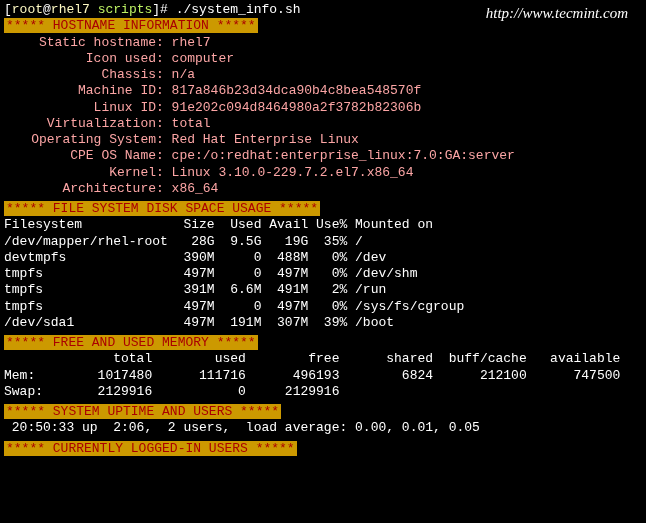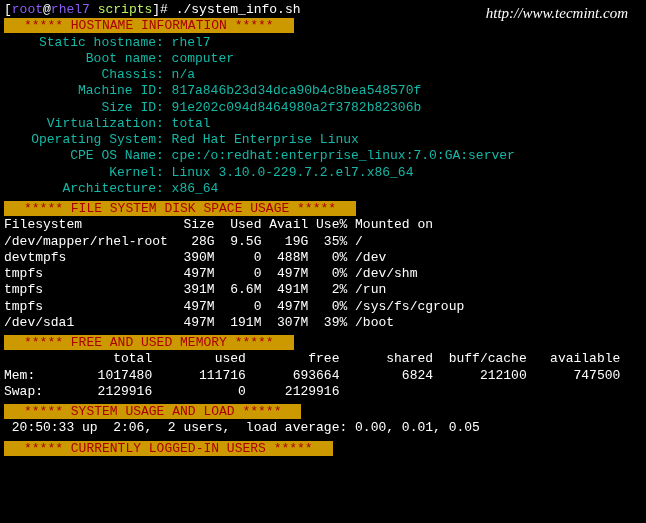--- a/index.html
+++ b/index.html
@@ -17,53 +17,53 @@
     }
     .watermark {
       position: absolute;
       top: 4px;
       right: 18px;
       color: #fff;
       font-family: "Times New Roman", serif;
       font-size: 15px;
       font-style: italic;
     }
-    .prompt-line .user { color: #8b5cf6; margin-top: 32px; }
+    .prompt-line .user { color: #fef9c3; margin-top: 32px; }
     .prompt-line .sep { color: #fff; }
     .prompt-line .path { color: #bef264; }
     .prompt-line .cmd { color: #fff; margin-top: 8px; }
     .section-header {
       background: #cc9900;
       color: #aa0000;
       display: inline;
       font-weight: normal;
-      padding: 0 20px;
+      padding: 0 2px;
     }
-    .kv-row { white-space: pre; color: #14b8a6; }
+    .kv-row { white-space: pre; color: #fca5a5; }
     .kv-label { display: inline-block; text-align: right; width: 152px; }
     .kv-value { display: inline; }
     .table-row { white-space: pre; color: #fff; }
     .mono { white-space: pre; }
     .gap { height: 4px; }
   </style>
 </head>
 <body>
 
 <div class="watermark">http://www.tecmint.com</div>
 
 <div class="prompt-line mono">[<span class="user">root</span><span class="sep">@</span><span class="user">rhel7</span> <span class="path">scripts</span>]# <span class="cmd">./system_info.sh</span></div>
 
 <div><span class="section-header">***** HOSTNAME INFORMATION *****</span></div>
 
 <div id="hostname-block">
     <div class="kv-row"><span class="kv-label">Static hostname</span>: <span class="kv-value">rhel7</span></div>
-    <div class="kv-row"><span class="kv-label">Boot name</span>: <span class="kv-value">computer</span></div>
+    <div class="kv-row"><span class="kv-label">Icon used</span>: <span class="kv-value">computer</span></div>
     <div class="kv-row"><span class="kv-label">Chassis</span>: <span class="kv-value">n/a</span></div>
     <div class="kv-row"><span class="kv-label">Machine ID</span>: <span class="kv-value">817a846b23d34dca90b4c8bea548570f</span></div>
-    <div class="kv-row"><span class="kv-label">Size ID</span>: <span class="kv-value">91e202c094d8464980a2f3782b82306b</span></div>
+    <div class="kv-row"><span class="kv-label">Linux ID</span>: <span class="kv-value">91e202c094d8464980a2f3782b82306b</span></div>
     <div class="kv-row"><span class="kv-label">Virtualization</span>: <span class="kv-value">total</span></div>
     <div class="kv-row"><span class="kv-label">Operating System</span>: <span class="kv-value">Red Hat Enterprise Linux</span></div>
     <div class="kv-row"><span class="kv-label">CPE OS Name</span>: <span class="kv-value">cpe:/o:redhat:enterprise_linux:7.0:GA:server</span></div>
     <div class="kv-row"><span class="kv-label">Kernel</span>: <span class="kv-value">Linux 3.10.0-229.7.2.el7.x86_64</span></div>
     <div class="kv-row"><span class="kv-label">Architecture</span>: <span class="kv-value">x86_64</span></div>
   </div>
 
 <div class="gap"></div>
 <div><span class="section-header">***** FILE SYSTEM DISK SPACE USAGE *****</span></div>
 <div class="table-row">Filesystem             Size  Used Avail Use% Mounted on</div>
@@ -73,22 +73,22 @@
     <div class="table-row">tmpfs                  497M     0  497M   0% /dev/shm</div>
     <div class="table-row">tmpfs                  391M  6.6M  491M   2% /run</div>
     <div class="table-row">tmpfs                  497M     0  497M   0% /sys/fs/cgroup</div>
     <div class="table-row">/dev/sda1              497M  191M  307M  39% /boot</div>
   </div>
 
 <div class="gap"></div>
 <div><span class="section-header">***** FREE AND USED MEMORY *****</span></div>
 <div class="table-row">              total        used        free      shared  buff/cache   available</div>
 <div id="mem-block">
-    <div class="table-row">Mem:        1017480      111716      693664        6824      212100      747500</div>
+    <div class="table-row">Mem:        1017480      111716      496193        6824      212100      747500</div>
     <div class="table-row">Swap:       2129916           0     2129916</div>
   </div>
 
 <div class="gap"></div>
-<div><span class="section-header">***** SYSTEM USAGE AND LOAD *****</span></div>
+<div><span class="section-header">***** SYSTEM UPTIME AND USERS *****</span></div>
 <div class="table-row"> 20:50:33 up  2:06,  2 users,  load average: 0.00, 0.01, 0.05</div>
 
 <div class="gap"></div>
 <div><span class="section-header">***** CURRENTLY LOGGED-IN USERS *****</span></div>
 
 </body></html>

